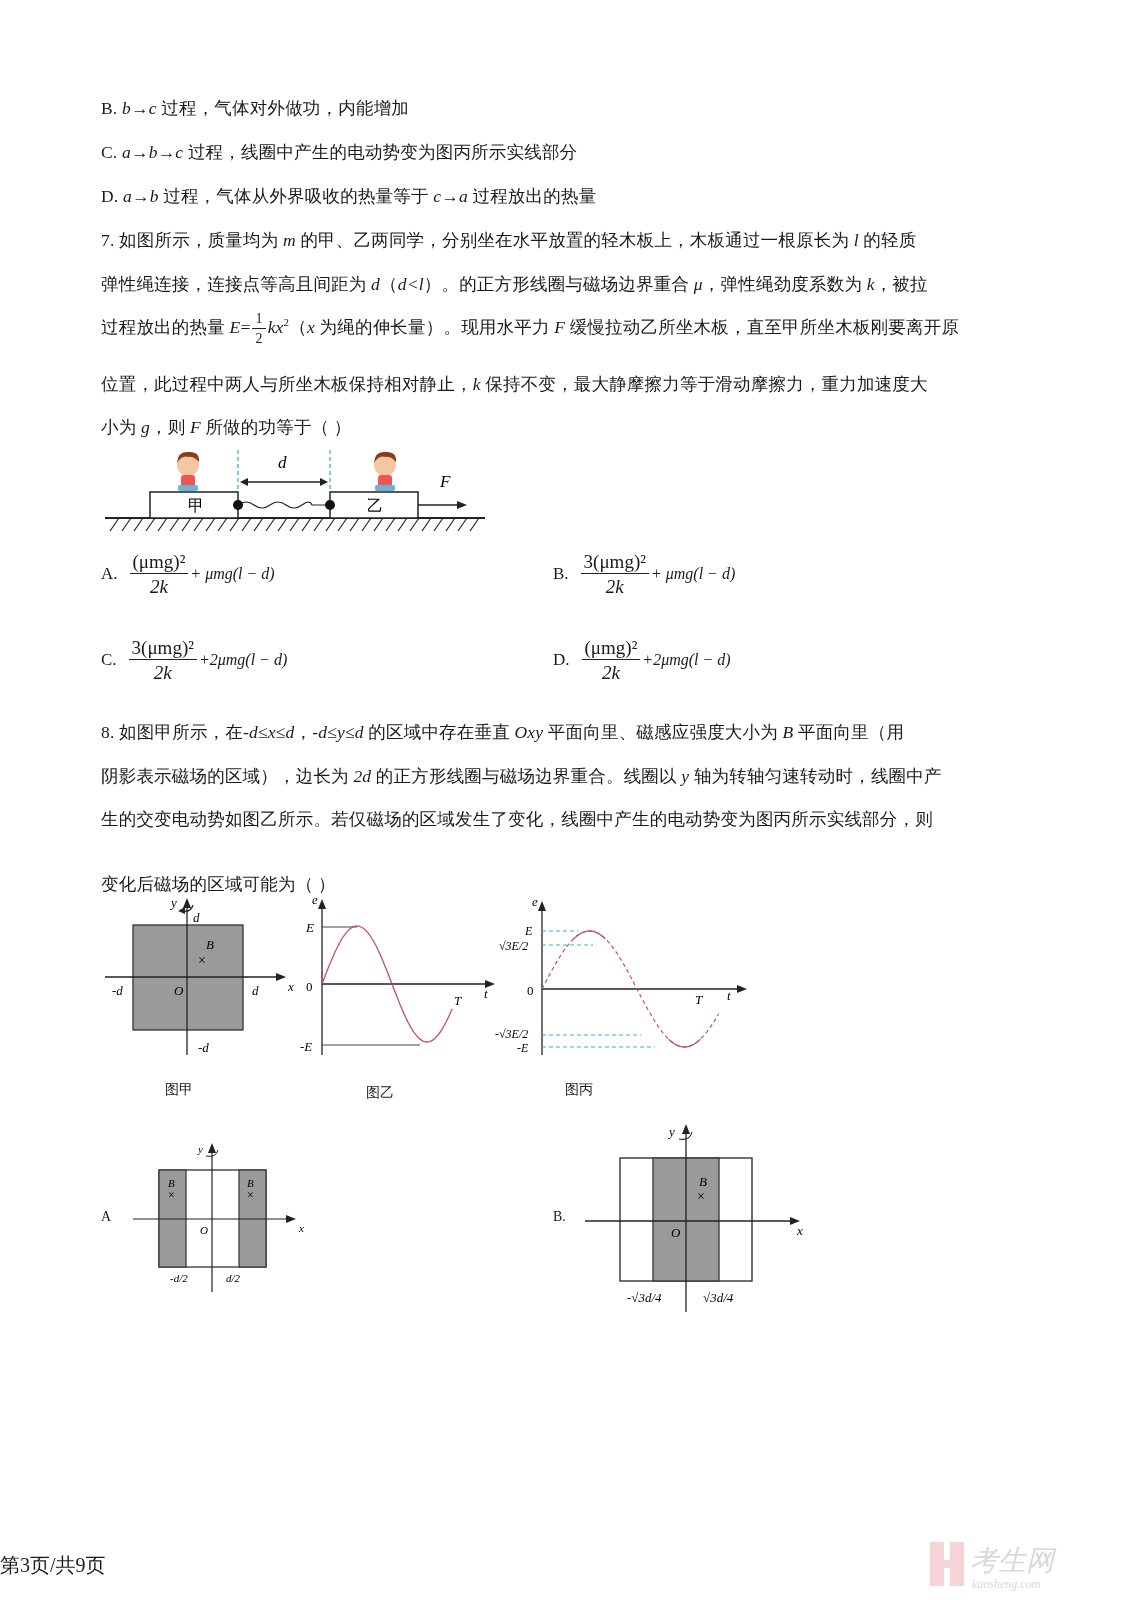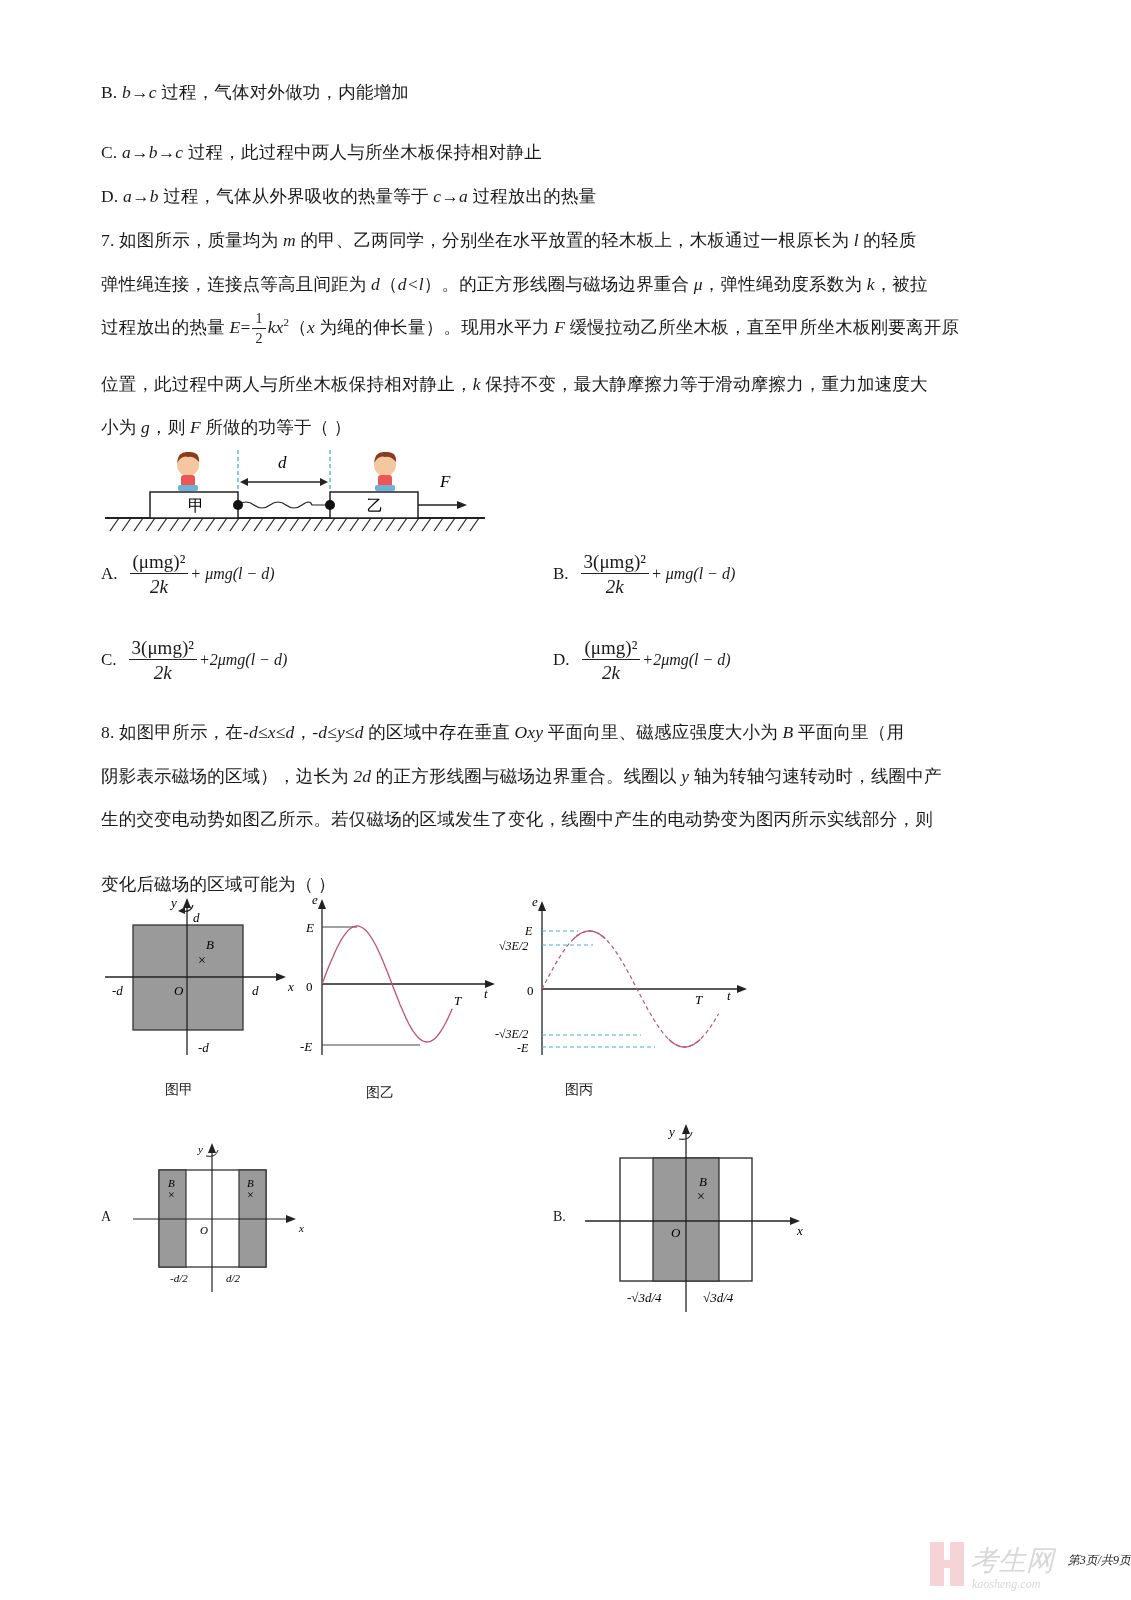--- a/index.html
+++ b/index.html
@@ -8,33 +8,33 @@
   .line { position:absolute; left:101px; font-size:17.5px; white-space:nowrap; letter-spacing:0.2px; }
   .it { font-style:italic; }
   .frac { display:inline-block; vertical-align:middle; text-align:center; line-height:1; margin:0 2px; }
   .frac .num { display:block; border-bottom:1px solid #222; padding:0 3px 2px; }
   .frac .den { display:block; padding-top:3px; }
   .opt { position:absolute; font-size:19px; white-space:nowrap; }
   .opt .lbl { font-size:17px; margin-right:10px; vertical-align:middle; }
   .opt .tail { vertical-align:middle; font-size:16px; }
   .cap { position:absolute; font-size:14px; }
   svg text { font-family:"Liberation Serif","DejaVu Serif",serif; }
-  .footer { position:absolute; left:0; width:1131px; top:1552px; text-align:right; font-size:12px;font-style:italic; }
+  .footer { position:absolute; left:0; width:1131px; top:1552px; text-align:left; font-size:20px; }
   .wm { position:absolute; left:930px; top:1534px; width:180px; height:60px;font-style:italic; }
 </style>
 </head>
 <body>
 
-<div class="line" style="top:80px">
+<div class="line" style="top:96px">
   <span>B.</span>
   <span class="it">b→c</span><span> 过程，气体对外做功，内能增加</span>
 </div>
 <div class="line" style="top:140px">
   <span>C.</span>
-  <span class="it">a→b→c</span><span> 过程，此过程中两人与所坐木板保持相对静止</span>
+  <span class="it">a→b→c</span><span> 过程，线圈中产生的电动势变为图丙所示实线部分</span>
 </div>
 <div class="line" style="top:184px">
   <span>D.</span>
   <span class="it">a→b</span><span> 过程，气体从外界吸收的热量等于 </span><span class="it">c→a</span><span> 过程放出的热量</span>
 </div>
 
 <div class="line" style="top:228px">
   <span>7. 如图所示，质量均为 </span><span class="it">m</span><span> 的甲、乙两同学，分别坐在水平放置的轻木板上，木板通过一根原长为 </span><span class="it">l</span><span> 的轻质</span>
 </div>
 <div class="line" style="top:272px">

